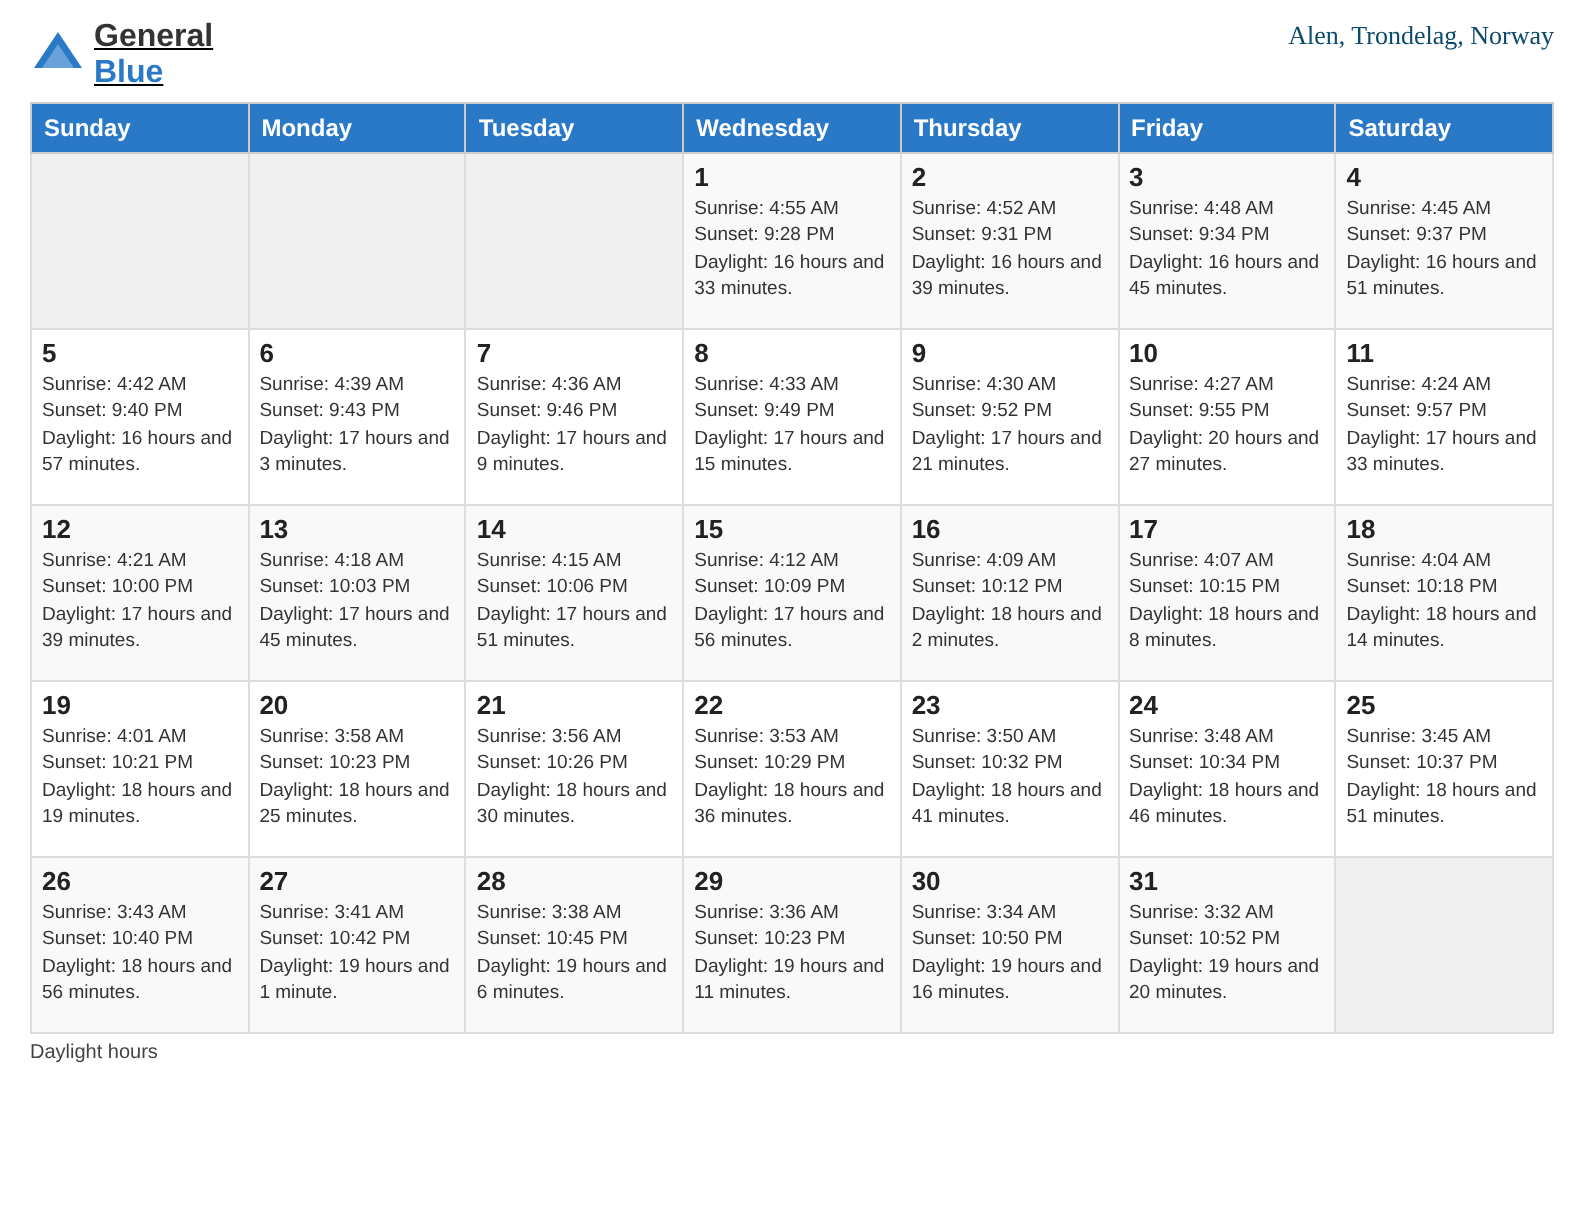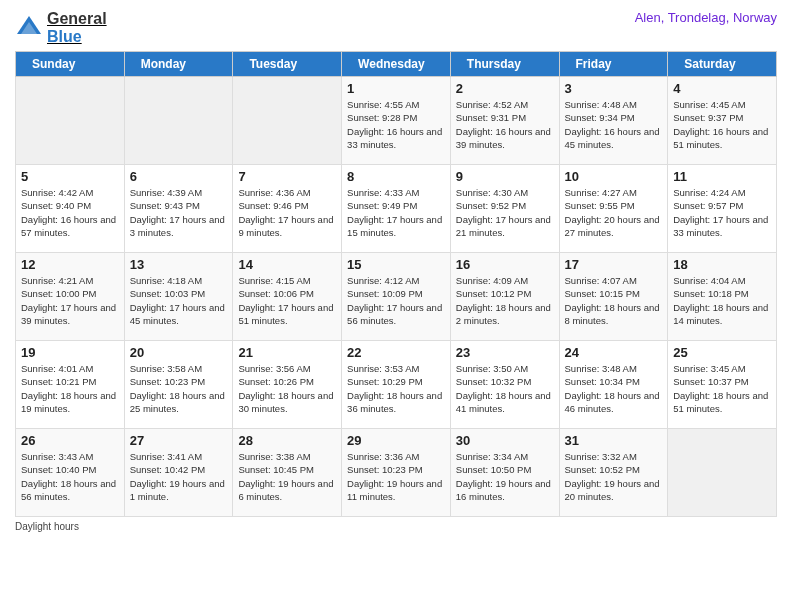--- a/index.html
+++ b/index.html
@@ -42,32 +42,33 @@
     .title-area {
       text-align: right;
     }
     .month-year {
       font-size: 28px;
       font-weight: normal;
       color: #222;
     }
     .location {
       font-size: 13px;
-      color: #6d28d9;
+      color: #0c4a6e;
+      font-family: Liberation Serif, serif;
     }
     .calendar {
       width: 100%;
       border-collapse: collapse;
       table-layout: fixed;
     }
     .calendar th {
       background: #2979c7;
       color: #fff;
       text-align: left;
-      padding: 5px 16px;
+      padding: 5px 6px;
       font-size: 12px;
       font-weight: bold;
       border: 1px solid #ccc;
     }
     .calendar td {
       vertical-align: top;
       padding: 4px 5px;
       font-size: 10px;
       color: #333;
       border: 1px solid #ddd;

